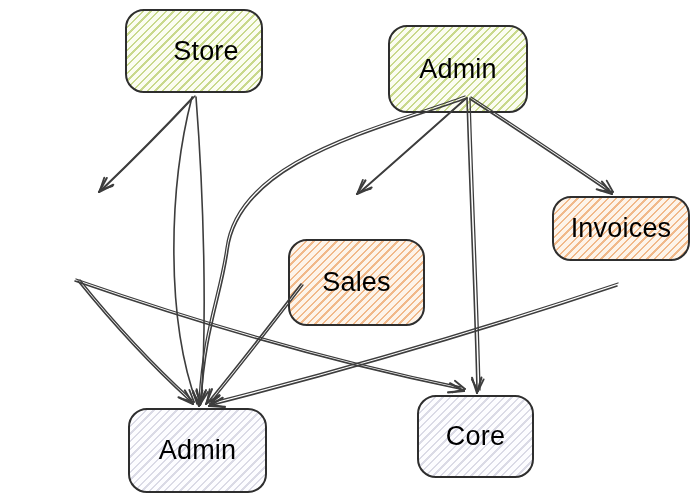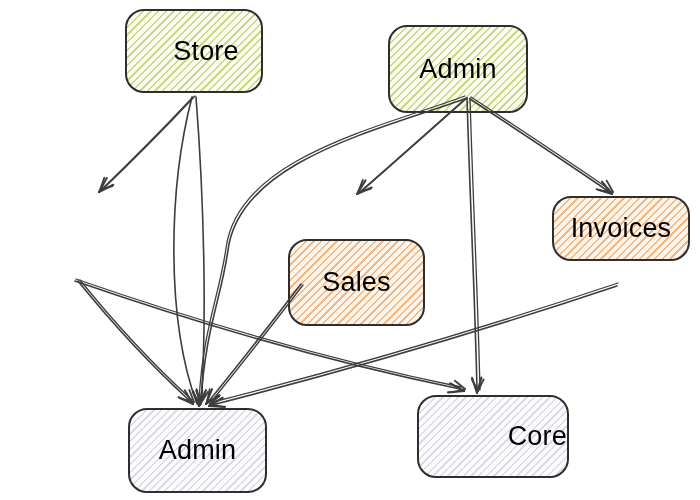--- a/index.html
+++ b/index.html
@@ -33,21 +33,21 @@
     background:repeating-linear-gradient(135deg,
       var(--stripe-lib) 0px, var(--stripe-lib) 1.7px,
       var(--bg-lib) 1.7px, var(--bg-lib) 5.4px);
   }
   #node-store    { left:125px; top:9px;   width:138px; height:84px;padding-left:24px; }
   #node-admin    { left:388px; top:25px;   width:140px; height:88px; }
   #node-products { left:12px;  top:194px; width:136px; height:84px; }
   #node-sales    { left:288px; top:195px; width:137px; height:87px;margin-top:44px; }
   #node-invoices { left:552px; top:196px; width:138px; height:65px; }
   #node-shared   { left:128px; top:408px; width:139px; height:85px; }
-  #node-core     { left:417px; top:395px; width:152px; height:83px;justify-content:flex-end; }
+  #node-core     { left:417px; top:395px; width:117px; height:83px; }
   #edges {
     position:absolute; left:0; top:0; width:700px; height:500px;
     z-index:2; pointer-events:none;
   }
 </style>
 </head>
 <body>
 
 <div id="canvas">
 

